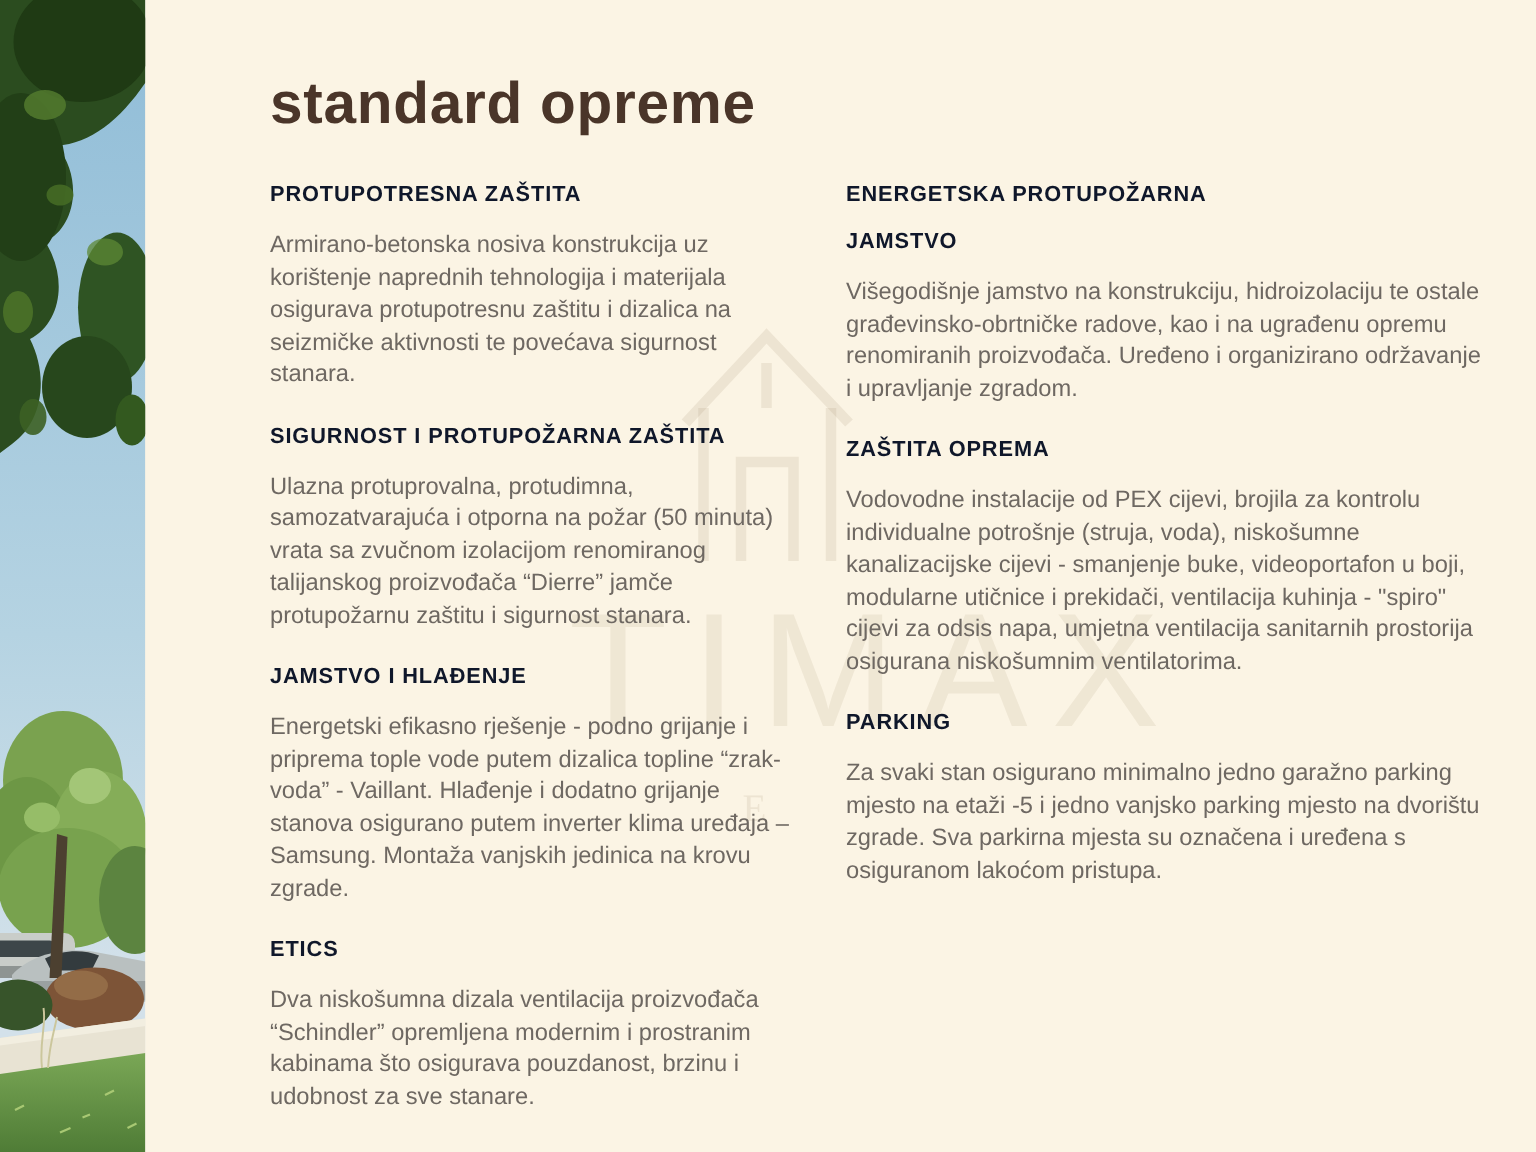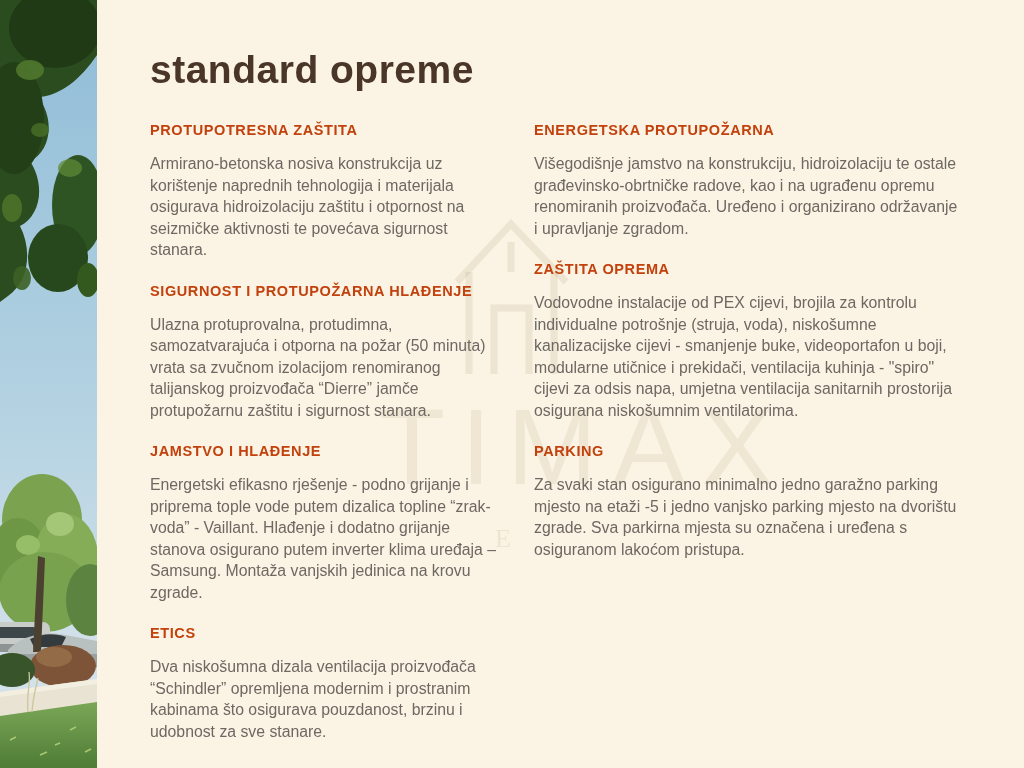--- a/index.html
+++ b/index.html
@@ -26,36 +26,36 @@
     font-size: 108px; letter-spacing: 16px; line-height: 110px;
     color: rgba(140, 115, 82, 0.10); text-align: right; white-space: nowrap;
   }
   .wm-sub {
     position: absolute; left: 398px; top: 524px;
     font-family: "Liberation Serif", serif;
     font-size: 26px; letter-spacing: 10px;
     color: rgba(140, 115, 82, 0.12);
   }
 
-  .inner { position: relative; z-index: 1; padding: 48px 30px 0 53px; }
+  .inner { position: relative; z-index: 1; padding: 48px 30px 0 83px; }
 
   .page-title {
     margin: 0 0 30px 0;
     font-size: 39px; font-weight: bold; letter-spacing: 0.5px;
     color: #4a3529;
   }
 
   .cols { display: flex; gap: 32px; }
   .col-left  { width: 352px; flex: 0 0 auto; }
   .col-right { width: 428px; flex: 0 0 auto; }
 
   .sec h2 {
     margin: 0 0 15px 0;
     font-size: 14.5px; font-weight: bold; letter-spacing: 0.6px;
-    color: #c2410c;
+    color: #0f172a;
   }
   .sec p {
     margin: 0 0 22px 0;
     font-size: 15.8px; line-height: 21.5px;
     color: #6e6862;
   }
 </style>
 </head>
 <body>
 
@@ -149,41 +149,42 @@
     </div>
 
     <div class="inner">
       <h1 class="page-title">standard opreme</h1>
 
       <div class="cols">
 
         <div class="col-left">
           <section class="sec">
             <h2>PROTUPOTRESNA ZAŠTITA</h2>
-            <p>Armirano-betonska nosiva konstrukcija uz korištenje naprednih tehnologija i materijala osigurava hidroizolaciju zaštitu i otpornost na seizmičke aktivnosti te povećava sigurnost stanara.</p>
+            <p>Armirano-betonska nosiva konstrukcija uz korištenje naprednih tehnologija i materijala osigurava protupotresnu zaštitu i dizalica na seizmičke aktivnosti te povećava sigurnost stanara.</p>
           </section>
           <section class="sec">
-            <h2>SIGURNOST I PROTUPOŽARNA HLAĐENJE</h2>
+            <h2>SIGURNOST I PROTUPOŽARNA ZAŠTITA</h2>
             <p>Ulazna protuprovalna, protudimna, samozatvarajuća i otporna na požar (50 minuta) vrata sa zvučnom izolacijom renomiranog talijanskog proizvođača “Dierre” jamče protupožarnu zaštitu i sigurnost stanara.</p>
           </section>
           <section class="sec">
             <h2>JAMSTVO I HLAĐENJE</h2>
             <p>Energetski efikasno rješenje - podno grijanje i priprema tople vode putem dizalica topline “zrak-voda” - Vaillant. Hlađenje i dodatno grijanje stanova osigurano putem inverter klima uređaja – Samsung. Montaža vanjskih jedinica na krovu zgrade.</p>
           </section>
           <section class="sec">
             <h2>ETICS</h2>
             <p>Dva niskošumna dizala ventilacija proizvođača “Schindler” opremljena modernim i prostranim kabinama što osigurava pouzdanost, brzinu i udobnost za sve stanare.</p>
           </section>
         </div>
 
         <div class="col-right">
           <section class="sec">
             <h2>ENERGETSKA PROTUPOŽARNA</h2>
           </section>
           <section class="sec">
+            <h2>JAMSTVO</h2>
             <p>Višegodišnje jamstvo na konstrukciju, hidroizolaciju te ostale građevinsko-obrtničke radove, kao i na ugrađenu opremu renomiranih proizvođača. Uređeno i organizirano održavanje i upravljanje zgradom.</p>
           </section>
           <section class="sec">
             <h2>ZAŠTITA OPREMA</h2>
             <p>Vodovodne instalacije od PEX cijevi, brojila za kontrolu individualne potrošnje (struja, voda), niskošumne kanalizacijske cijevi - smanjenje buke, videoportafon u boji, modularne utičnice i prekidači, ventilacija kuhinja - "spiro" cijevi za odsis napa, umjetna ventilacija sanitarnih prostorija osigurana niskošumnim ventilatorima.</p>
           </section>
           <section class="sec">
             <h2>PARKING</h2>
             <p>Za svaki stan osigurano minimalno jedno garažno parking mjesto na etaži -5 i jedno vanjsko parking mjesto na dvorištu zgrade. Sva parkirna mjesta su označena i uređena s osiguranom lakoćom pristupa.</p>
           </section>

